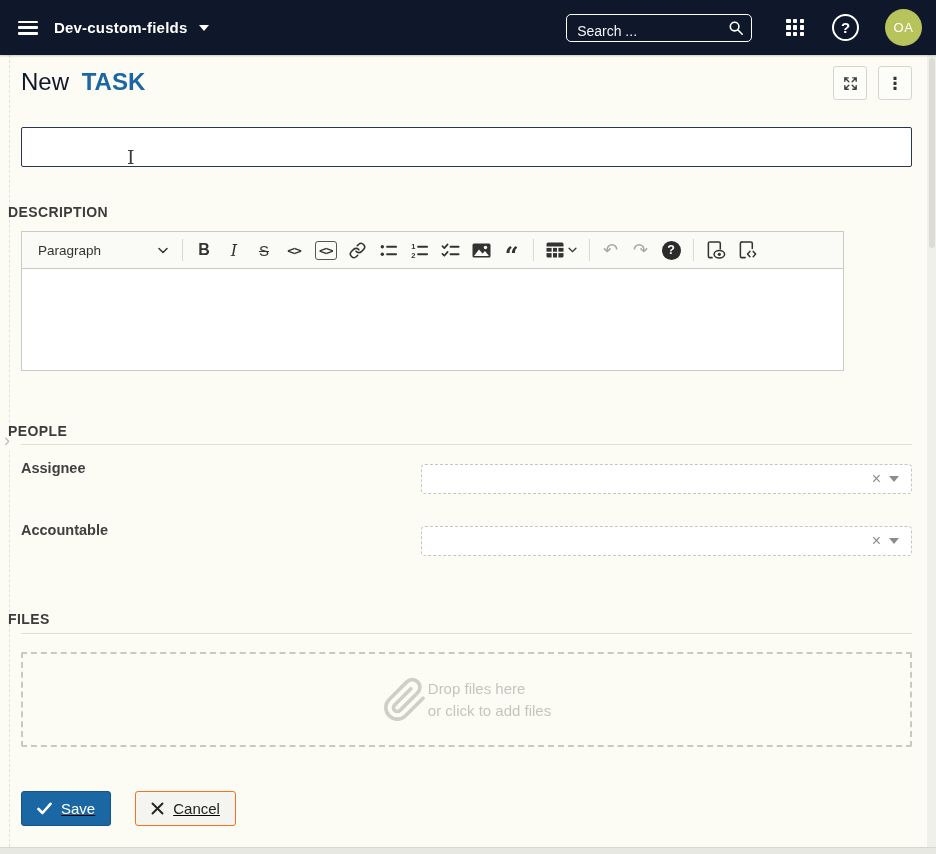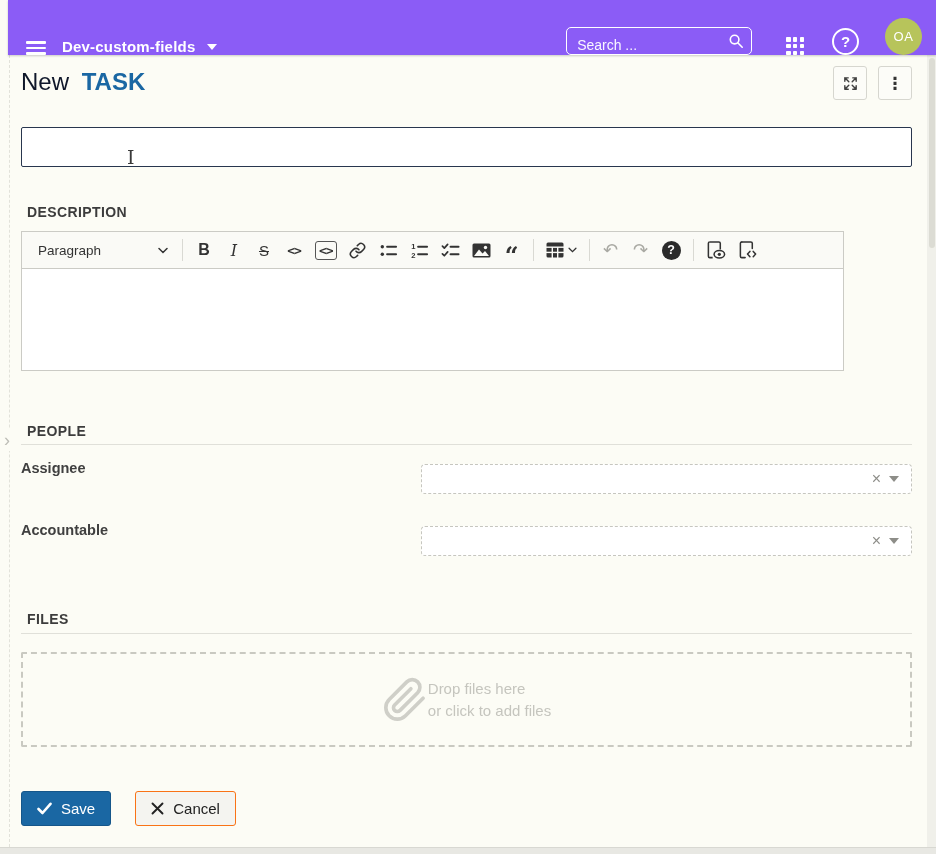--- a/index.html
+++ b/index.html
@@ -1,22 +1,22 @@
 <!DOCTYPE html>
 <html><head>
 <meta charset="utf-8">
 <style>
   * { margin:0; padding:0; box-sizing:border-box; }
   html,body { width:936px; height:854px; }
   body { font-family:"Liberation Sans","DejaVu Sans",sans-serif; background:#fff; }
   .screen { position:relative; width:936px; height:854px; background:#FCFCF5; overflow:hidden; }
 
   
-  .topbar { position:absolute; top:0; left:8px; right:0; height:55px; background:#8b5cf6;
-            display:flex; align-items:flex-end; padding:0 14px; box-shadow:0 1px 2px rgba(0,0,0,.2); z-index:5; }
+  .topbar { position:absolute; top:0; left:0; right:0; height:55px; background:#0f172a;
+            display:flex; align-items:center; padding:0 14px; box-shadow:0 1px 2px rgba(0,0,0,.2); z-index:5; }
   .hamburger { width:20px; height:14px; display:flex; flex-direction:column; justify-content:space-between; cursor:pointer; margin-left:4px; }
   .hamburger i { display:block; height:2.6px; background:#fff; border-radius:1px; }
   .project-sel { display:flex; align-items:center; margin-left:16px; cursor:pointer; }
   .project-name { color:#fff; font-weight:700; font-size:15px; letter-spacing:.2px; }
   .tri-down { width:0; height:0; border-left:5px solid transparent; border-right:5px solid transparent;
               border-top:6px solid #fff; margin-left:12px; }
   .topbar .spacer { flex:1; }
   .searchbox { position:relative; width:186px; height:28px; }
   .searchbox input { width:100%; height:100%; background:transparent; border:1px solid #fff; border-radius:5px;
                      color:#fff; font-size:14px; padding:7px 30px 0 10px; outline:none; font-family:inherit; }
@@ -41,21 +41,21 @@
               display:flex; align-items:center; justify-content:center; cursor:pointer; color:#3f3f3f; }
   .kebab-glyph { font-size:17px; font-weight:700; color:#333; line-height:1; }
 
   
   .subject-input { position:absolute; top:127px; left:21px; width:891px; height:40px; background:#fff;
                    border:1.5px solid #28364E; border-radius:2px; font-size:16px; padding:0 12px; outline:none; font-family:inherit; }
   .ibeam { position:absolute; top:146px; left:127px; font-family:"DejaVu Serif",serif; font-size:19px; color:#3a3a3a;
            text-shadow:0 0 2px #fff; pointer-events:none; }
 
   
-  .section-label { position:absolute; left:27px; font-size:14px; font-weight:700; color:#3C3C3C; letter-spacing:.4px; }
+  .section-label { position:absolute; left:8px; font-size:14px; font-weight:700; color:#3C3C3C; letter-spacing:.4px; }
   .section-hr { position:absolute; left:21px; width:891px; border-top:1px solid #E0E0D9; }
 
   
   .editor { position:absolute; top:231px; left:21px; width:823px; border:1px solid #CBCBC5; background:#fff; }
   .ck-toolbar { height:37px; background:#FAFAF6; border-bottom:1px solid #CBCBC5; display:flex; align-items:center; padding:0 6px; }
   .ck-content { height:101px; background:#fff; }
   .tb-btn { height:28px; min-width:30px; padding:0 6px; display:flex; align-items:center; justify-content:center;
             color:#333; font-size:15px; cursor:pointer; border-radius:2px; }
   .tb-sep { width:1px; height:22px; background:#D9D9D3; margin:0 6px; }
   .para-dd { width:148px; height:28px; display:flex; align-items:center; justify-content:space-between;
@@ -79,21 +79,21 @@
   .ng-clear { color:#8d8d88; font-size:16px; padding:0 8px; line-height:1; cursor:pointer; }
   .ng-caret { width:0; height:0; border-left:5px solid transparent; border-right:5px solid transparent;
               border-top:6px solid #8d8d88; margin-right:12px; }
 
   
   .dropzone { position:absolute; top:652px; left:21px; width:891px; height:95px; border:2px dashed #C9C9C1;
               border-radius:2px; display:flex; align-items:center; justify-content:center; cursor:pointer; }
   .drop-text { color:#C5C5BE; font-size:15px; line-height:1.45; }
 
   
-  .actions { position:absolute; top:791px; left:21px; display:flex; gap:24px; }
+  .actions { position:absolute; top:791px; left:21px; display:flex; gap:24px;text-decoration:underline; }
   .btn { height:35px; border-radius:3px; display:flex; align-items:center; gap:9px; padding:0 15px;
          font-size:15px; cursor:pointer; font-family:inherit; }
   .btn-save { background:#1A67A3; color:#fff; border:1px solid #15568A; }
   .btn-cancel { background:#F4F4F0; color:#222; border:1px solid #f97316; }
 
   
   .scrollbar { position:absolute; right:0; top:55px; bottom:7px; width:9px; background:#F0F0EA; }
   .scroll-thumb { position:absolute; left:1.5px; top:3px; width:6px; height:190px; background:#DCDCD4; border-radius:3px; }
   .bottom-strip { position:absolute; left:0; right:0; bottom:0; height:7px; background:#E8E8E3; border-top:1px solid #D8D8D2; }
 </style>

